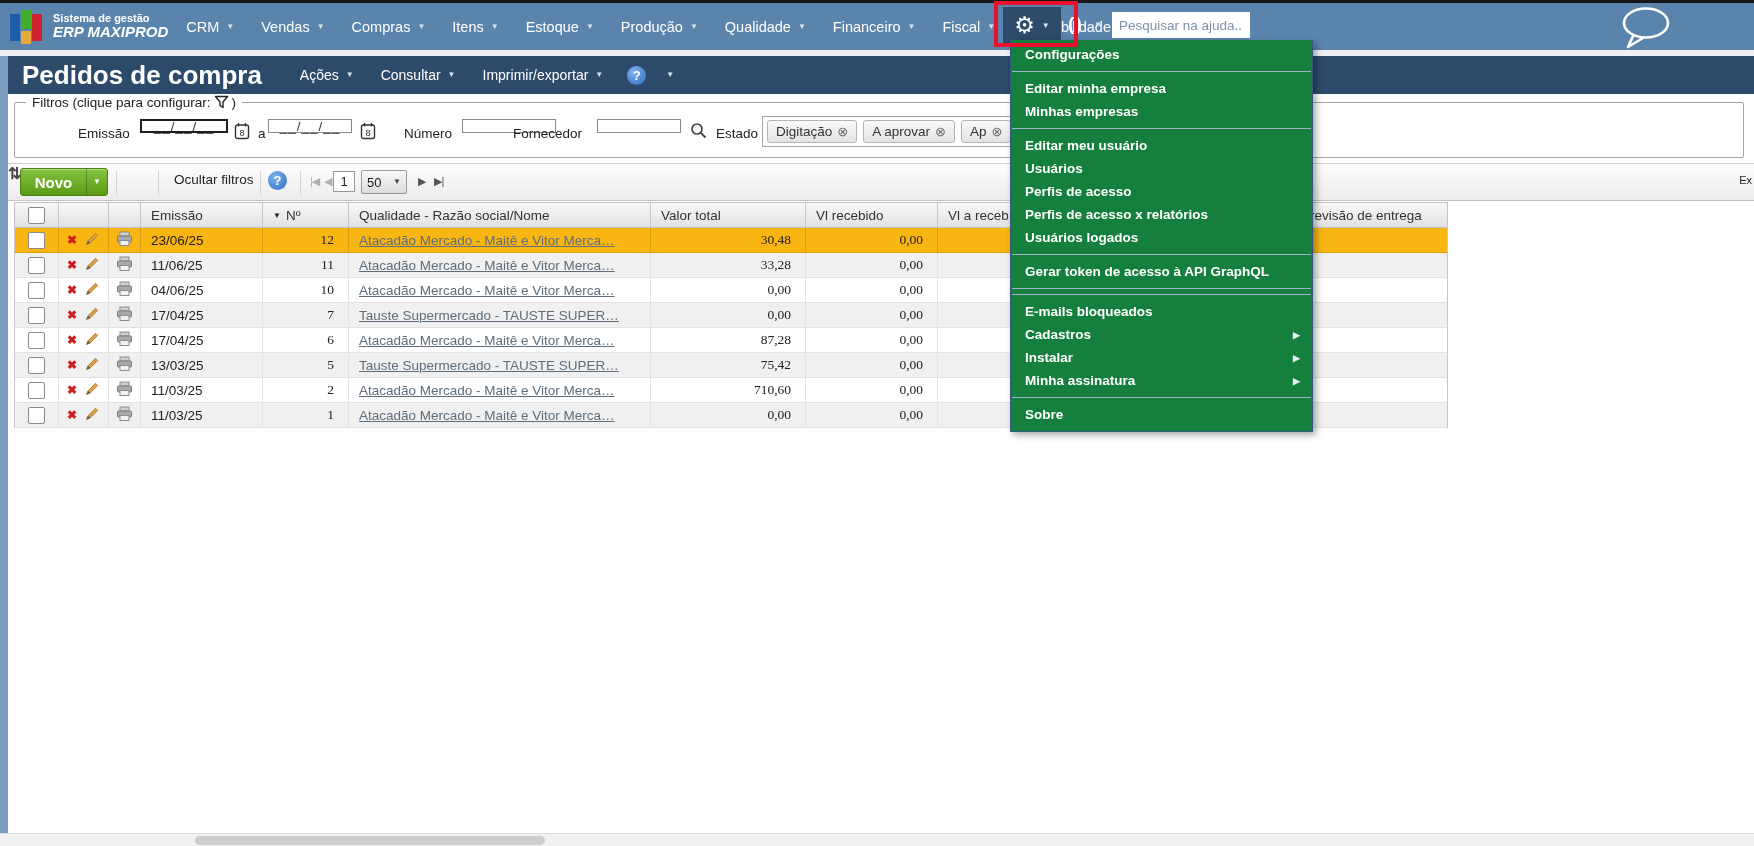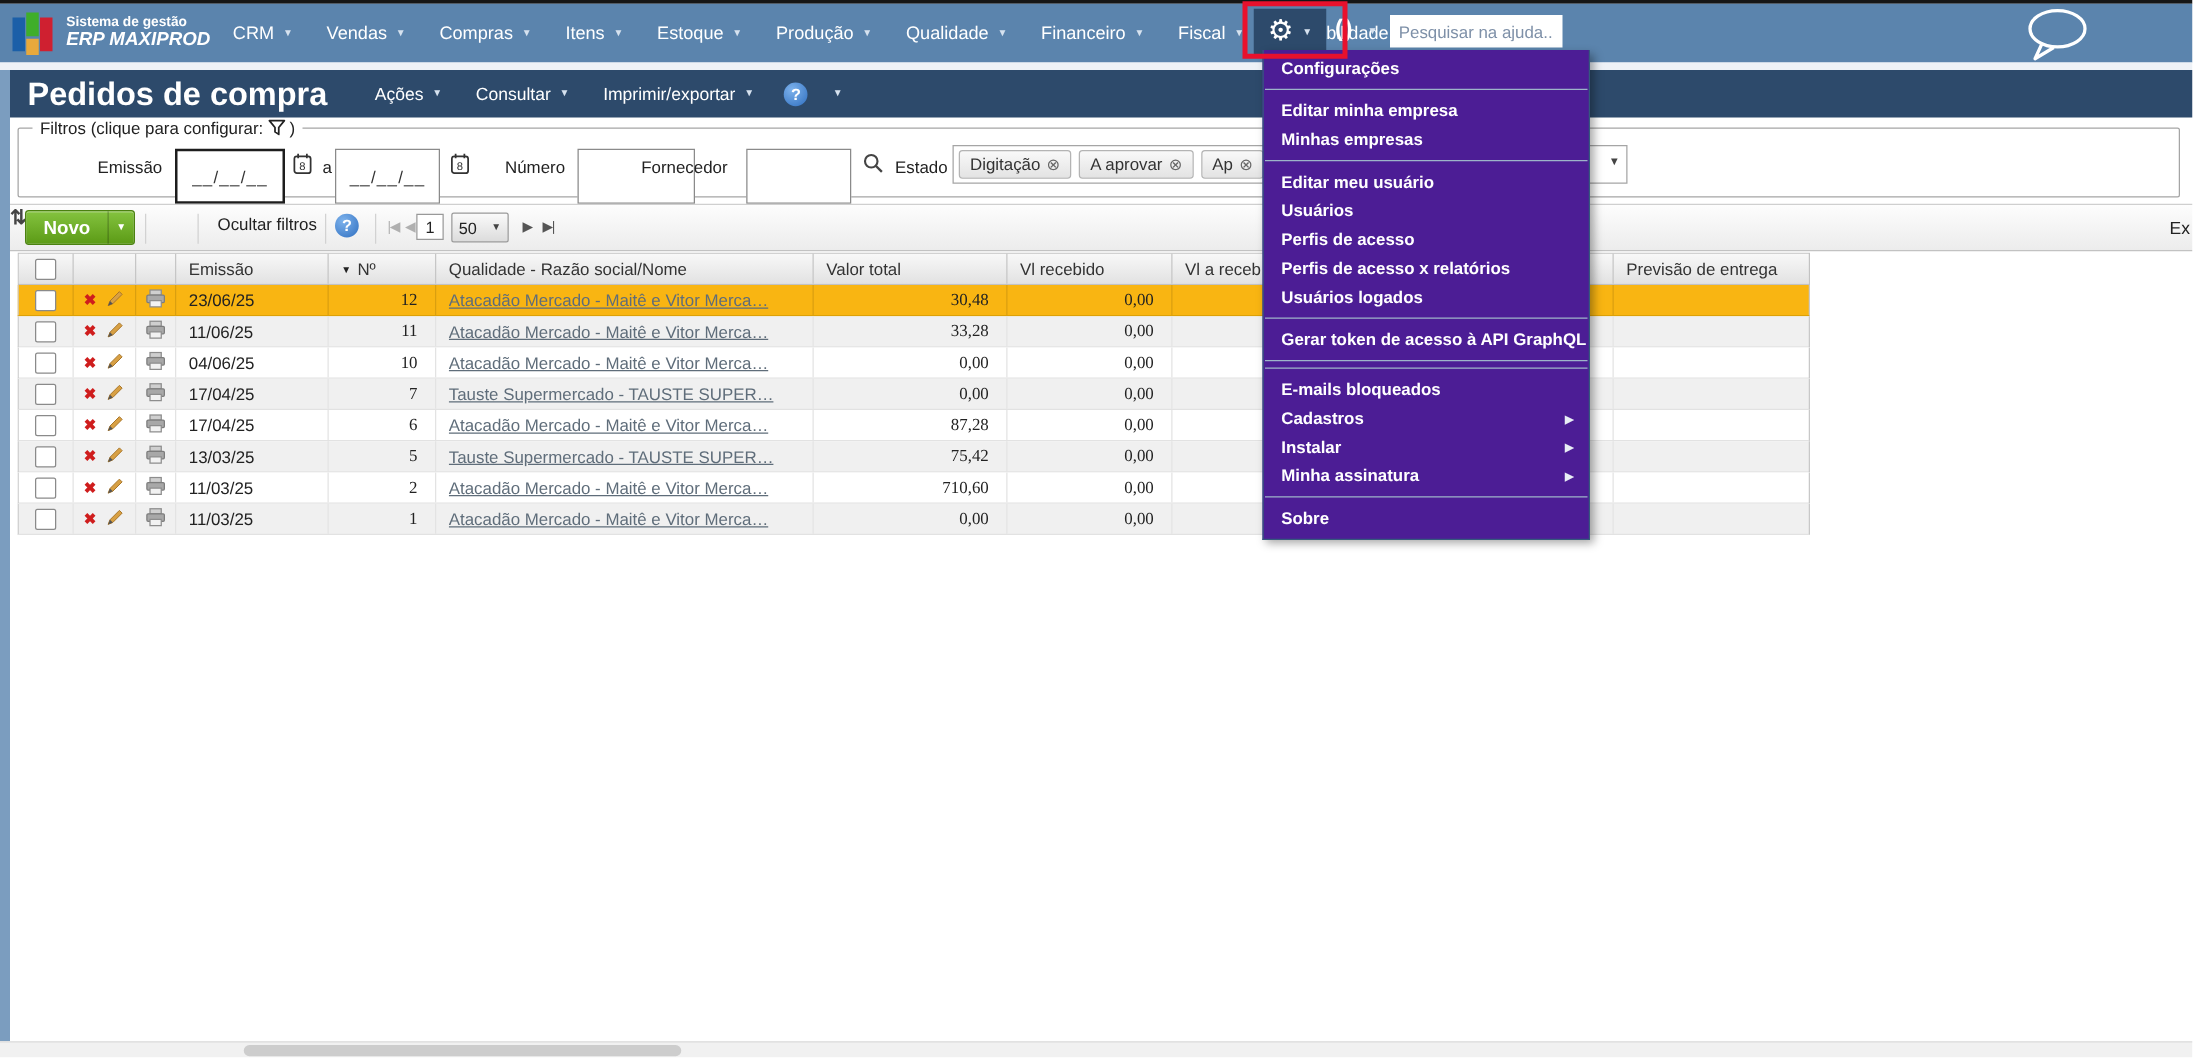--- a/index.html
+++ b/index.html
@@ -50,21 +50,21 @@
          color:#fff;font-size:13px;font-weight:bold;display:flex;align-items:center;
          justify-content:center;cursor:pointer;flex:0 0 auto;}
   .t-extra-caret{margin-left:20px;cursor:pointer;}
 
   
   .filters{position:absolute;left:14px;top:102px;width:1730px;height:56px;
            border:1px solid #a5a5a5;border-radius:2px;box-sizing:border-box;}
   .filters-legend{position:absolute;left:26px;top:95px;background:#fff;padding:0 6px;
                   font-size:13.5px;color:#222;display:flex;align-items:center;gap:3px;z-index:2;}
   .f-label{position:absolute;font-size:13.5px;color:#222;top:126px;white-space:nowrap;}
-  .f-input{position:absolute;top:119px;height:44px;border:1px solid #8a8a8a;background:#fff;
+  .f-input{position:absolute;top:119px;height:14px;border:1px solid #8a8a8a;background:#fff;
            box-sizing:border-box;font-size:13.5px;color:#333;padding:0 16px;
            font-family:"Liberation Sans",sans-serif;text-align:right;}
   .date-val{display:flex;align-items:center;justify-content:center;color:#333;letter-spacing:1px;}
   .in-date1{left:140px;width:88px;border:2px solid #1d1d1d;}
   .in-date2{left:268px;width:84px;}
   .cal-icon{position:absolute;top:122px;cursor:pointer;}
   .cal1{left:234px;} .cal2{left:360px;}
   .in-numero{left:462px;width:94px;}
   .in-forn{left:597px;width:84px;}
   .mag{position:absolute;left:690px;top:122px;cursor:pointer;}
@@ -96,21 +96,21 @@
   .pg{position:absolute;top:11px;font-size:11px;cursor:pointer;letter-spacing:-1px;}
   .pg-dis{color:#b0b0b0;} .pg-en{color:#555;}
   .pg-input{position:absolute;left:325px;top:7px;width:22px;height:21px;border:1px solid #999;
             text-align:center;font-size:13px;color:#222;box-sizing:border-box;
             font-family:"Liberation Sans",sans-serif;}
   .pg-size{position:absolute;left:353px;top:6px;width:46px;height:24px;border:1px solid #999;
            border-radius:2px;background:linear-gradient(#fafafa,#dcdcdc);display:flex;
            align-items:center;justify-content:space-between;padding:0 5px;font-size:13px;
            color:#222;box-sizing:border-box;cursor:pointer;}
   .pg-size .caret{color:#444;}
-  .export-cut{position:absolute;right:2px;top:10px;font-size:14px;color:#222;}
+  .export-cut{position:absolute;right:2px;top:10px;font-size:11px;color:#222;}
 
   
   .grid{position:absolute;left:14px;top:202px;width:1434px;overflow:hidden;}
   .ghead{display:flex;height:26px;background:linear-gradient(#f8f8f8,#e2e2e2);
          border:1px solid #c2c2c2;box-sizing:border-box;}
   .hc{flex:0 0 auto;display:flex;align-items:center;border-right:1px solid #c6c6c6;
       font-size:13.5px;color:#333;box-sizing:border-box;padding-left:10px;white-space:nowrap;
       overflow:hidden;}
   .hc.center{justify-content:center;padding-left:0;}
   .sortcaret{font-size:8px;color:#222;margin-right:5px;}
@@ -128,21 +128,21 @@
   .w-chk{width:44px;} .w-act{width:50px;} .w-prn{width:32px;} .w-emi{width:122px;}
   .w-num{width:86px;} .w-forn{width:302px;} .w-val{width:155px;} .w-rec{width:132px;}
   .w-are{width:353px;} .w-pre{width:156px;border-right:none;}
   .cbx{width:15px;height:15px;border:1px solid #8a8a8a;border-radius:2px;background:#fff;
        cursor:pointer;flex:0 0 auto;}
   .del-x{color:#cf1d1d;font-weight:bold;font-size:12px;cursor:pointer;}
   .flink{color:#5f6d7a;text-decoration:underline;overflow:hidden;text-overflow:ellipsis;}
   .act-gap{display:flex;gap:8px;align-items:center;}
 
   
-  .smenu{position:absolute;left:1010px;top:40px;width:262px;background:#4c1d95;
+  .smenu{position:absolute;left:1010px;top:40px;width:303px;background:#15803d;
          border:1px solid #35597e;border-top:none;box-shadow:3px 3px 7px rgba(0,0,0,.35);
          z-index:100;padding:3px 0 5px;box-sizing:border-box;}
   .menu-item{height:23px;display:flex;align-items:center;padding:0 12px 0 14px;color:#fff;
              font-size:13.5px;font-weight:bold;cursor:pointer;position:relative;white-space:nowrap;}
   .menu-item .subarrow{margin-left:auto;font-size:9px;color:#e8eef5;}
   .menu-sep{height:1px;background:#9db4c9;margin:5px 1px;}
   .menu-item.highlighted{outline:4px solid #e8112d;z-index:2;}
 
   
   .hscroll{position:absolute;left:0;top:833px;width:1754px;height:13px;background:#f1f1f1;

